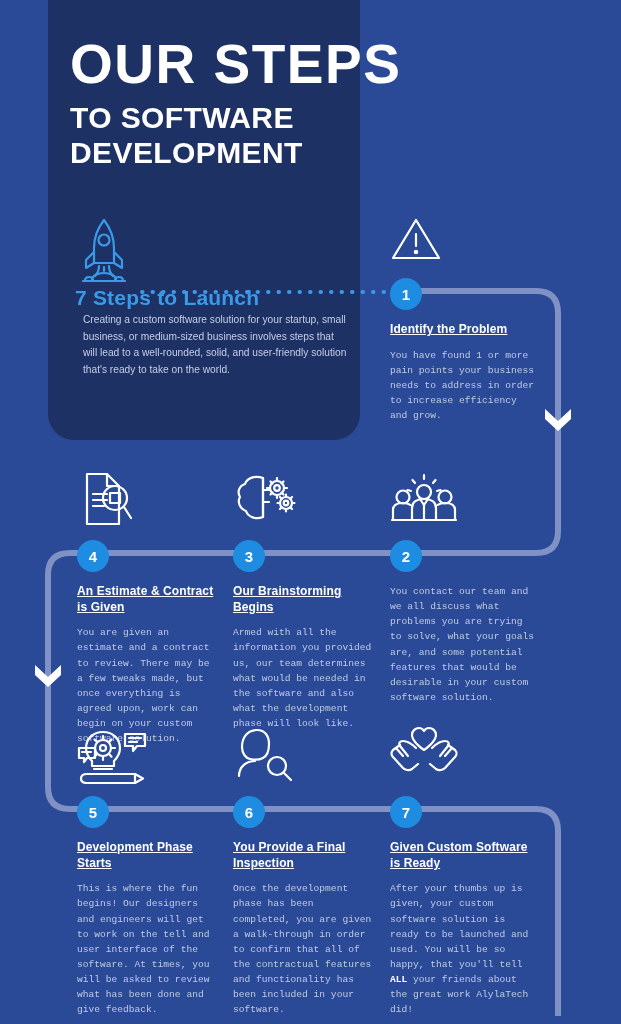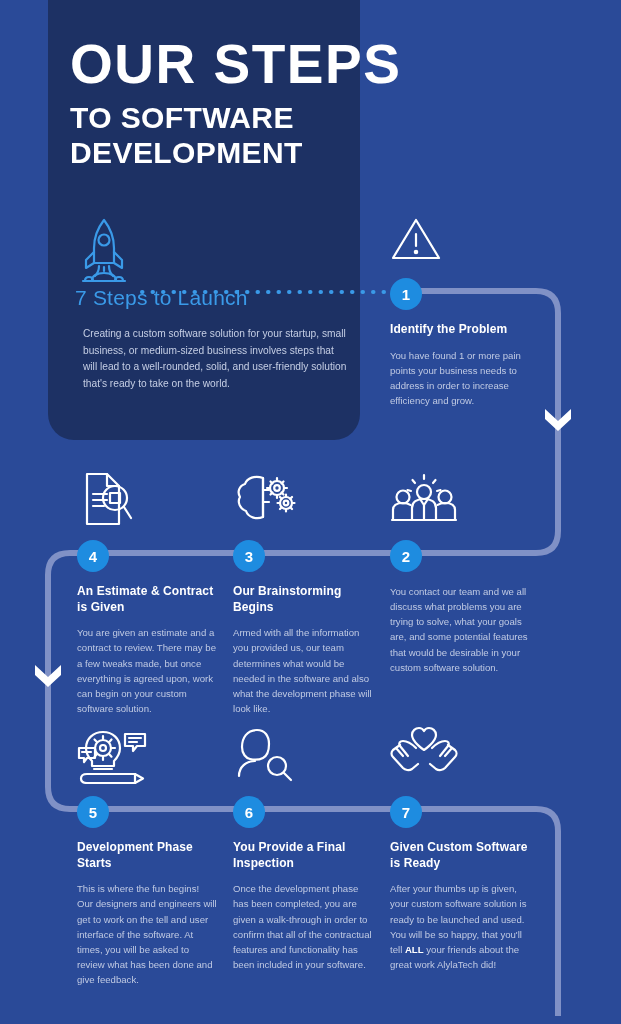--- a/index.html
+++ b/index.html
@@ -47,22 +47,22 @@
     margin-top:8px;
     font-size:30px; font-weight:bold; letter-spacing:0.4px;
     line-height:1.18; color:#ffffff;
     max-width:400px;
   }
 
   
   .intro { position:absolute; left:75px; top:216px; width:272px; z-index:6; }
   .intro-icon { width:60px; height:68px; margin-bottom:18px; }
   .intro-head {
-    font-size:21px; font-weight:normal; color:#3a9ae8;
-    letter-spacing:0.2px; margin-bottom:16px;
+    font-size:21px; font-weight:bold; color:#3a9ae8;
+    letter-spacing:0.2px; margin-bottom:2px;
   }
   .intro-body {
     font-size:10.2px; line-height:1.62; color:#c5cee4; font-weight:normal;margin-left:8px;
   }
 
   
   .dots {
     position:absolute; left:140px; top:290px; width:258px; height:4px;
     z-index:5;
   }
@@ -75,24 +75,24 @@
   .step-icon { height:62px; margin-bottom:8px; display:block; }
   .badge {
     width:32px; height:32px; border-radius:50%;
     background:#1e8ce0; color:#fff;
     font-size:15px; font-weight:bold;
     display:flex; align-items:center; justify-content:center;
     margin-bottom:12px;
   }
   .step-title {
     font-size:12px; font-weight:bold; color:#ffffff;
-    line-height:1.3; margin-bottom:10px; letter-spacing:0.1px;
+    line-height:1.3; margin-bottom:10px; letter-spacing:0.1px;text-decoration:underline;
   }
   .step-body {
-    font-size:9.6px; line-height:1.58; color:#c0cae3;
+    font-size:9.6px; line-height:1.58; color:#c0cae3;font-family:Liberation Mono, monospace;
   }
   .step-body b { color:#ffffff; font-weight:bold; }
 
   
   .col-a { left:77px; width:140px; }
   .col-b { left:233px; width:142px; }
   .col-c { left:390px; width:145px; }
 
   .row-1 { top:216px; }
   .row-2 { top:470px; }

